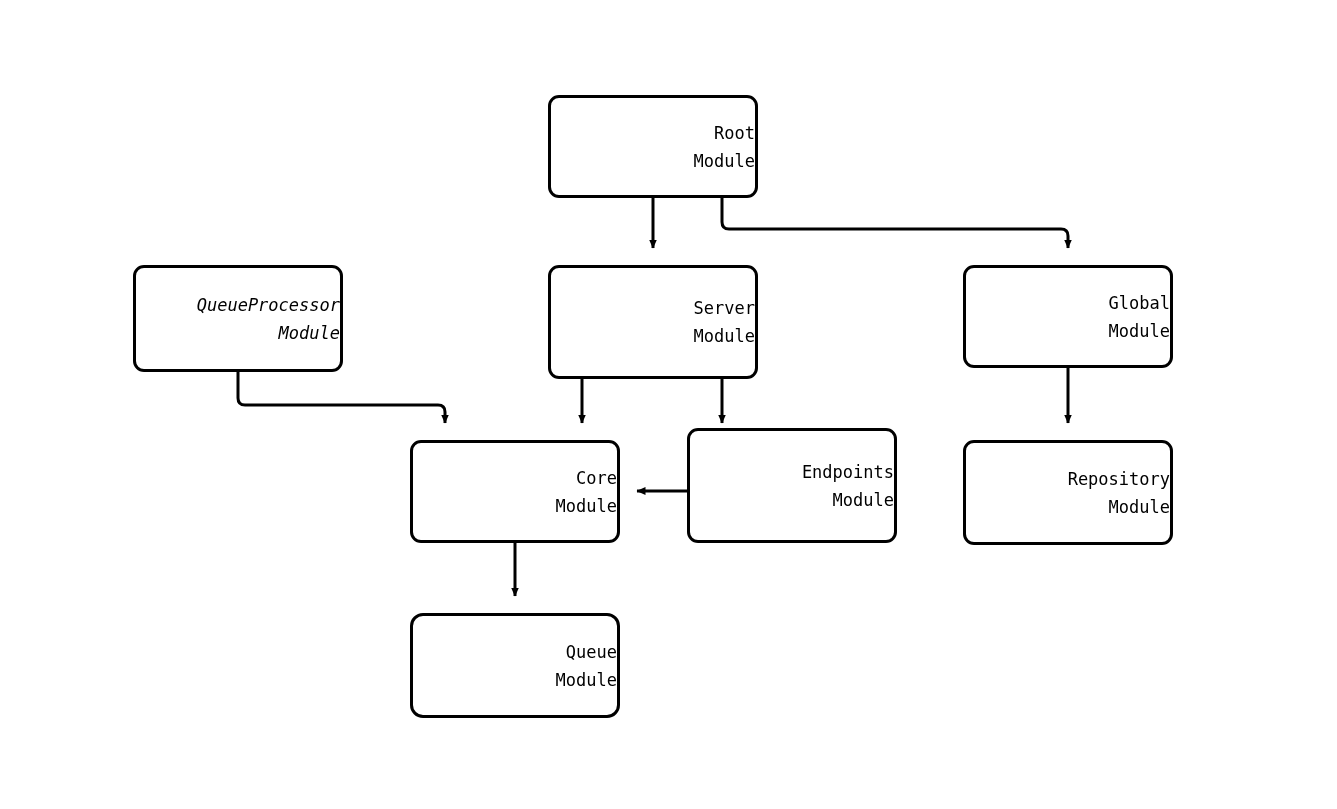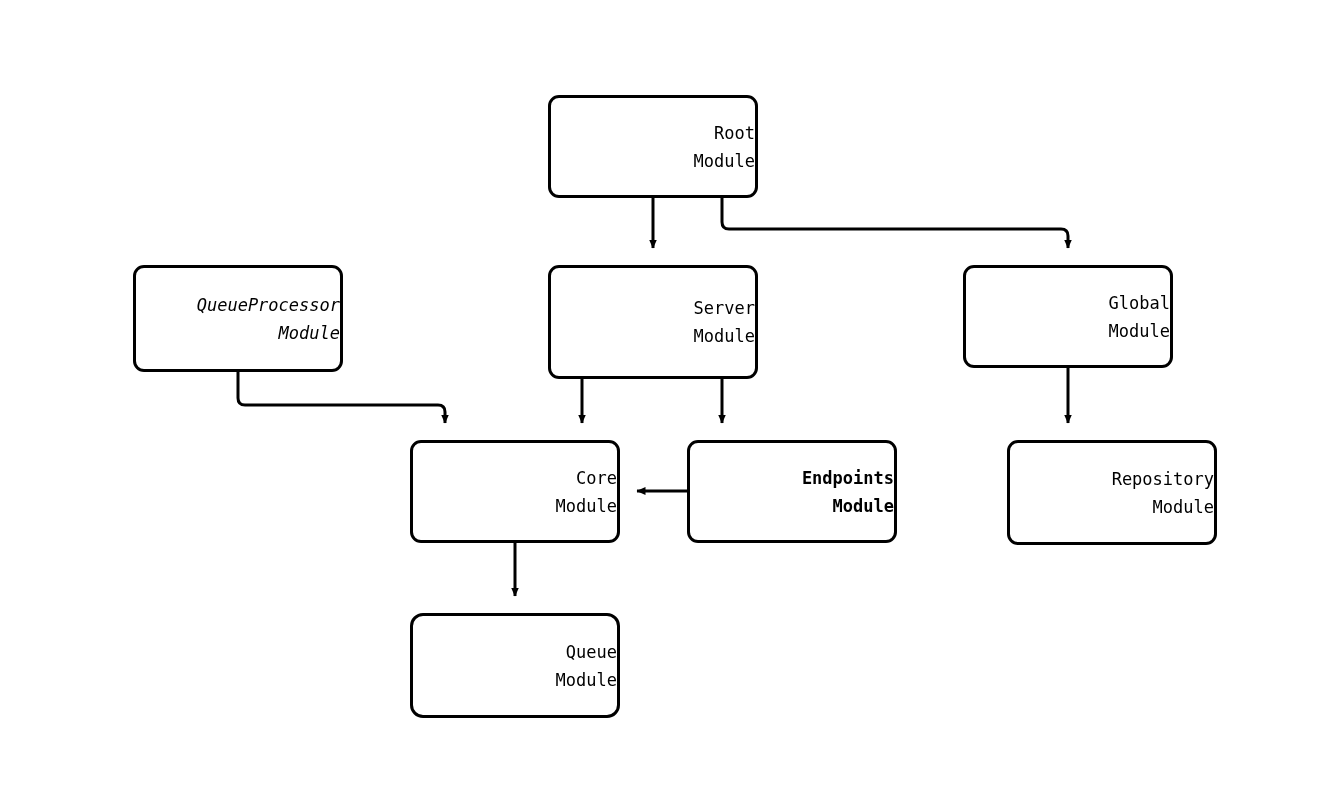--- a/index.html
+++ b/index.html
@@ -92,26 +92,26 @@
   <div class="node" style="left:963px; top:265px; width:210px; height:103px;">
     <div class="node-label">Global</div>
     <div class="node-label">Module</div>
   </div>
 
   <div class="node" style="left:410px; top:440px; width:210px; height:103px;">
     <div class="node-label">Core</div>
     <div class="node-label">Module</div>
   </div>
 
-  <div class="node" style="left:687px; top:440px; width:210px; height:103px;font-weight:bold;">
+  <div class="node" style="left:687px; top:428px; width:210px; height:115px;">
     <div class="node-label">Endpoints</div>
     <div class="node-label">Module</div>
   </div>
 
-  <div class="node" style="left:1007px; top:440px; width:210px; height:105px;">
+  <div class="node" style="left:963px; top:440px; width:210px; height:105px;">
     <div class="node-label">Repository</div>
     <div class="node-label">Module</div>
   </div>
 
   <div class="node" style="left:410px; top:613px; width:210px; height:105px;border-radius:13px;">
     <div class="node-label">Queue</div>
     <div class="node-label">Module</div>
   </div>
 
 </div>

